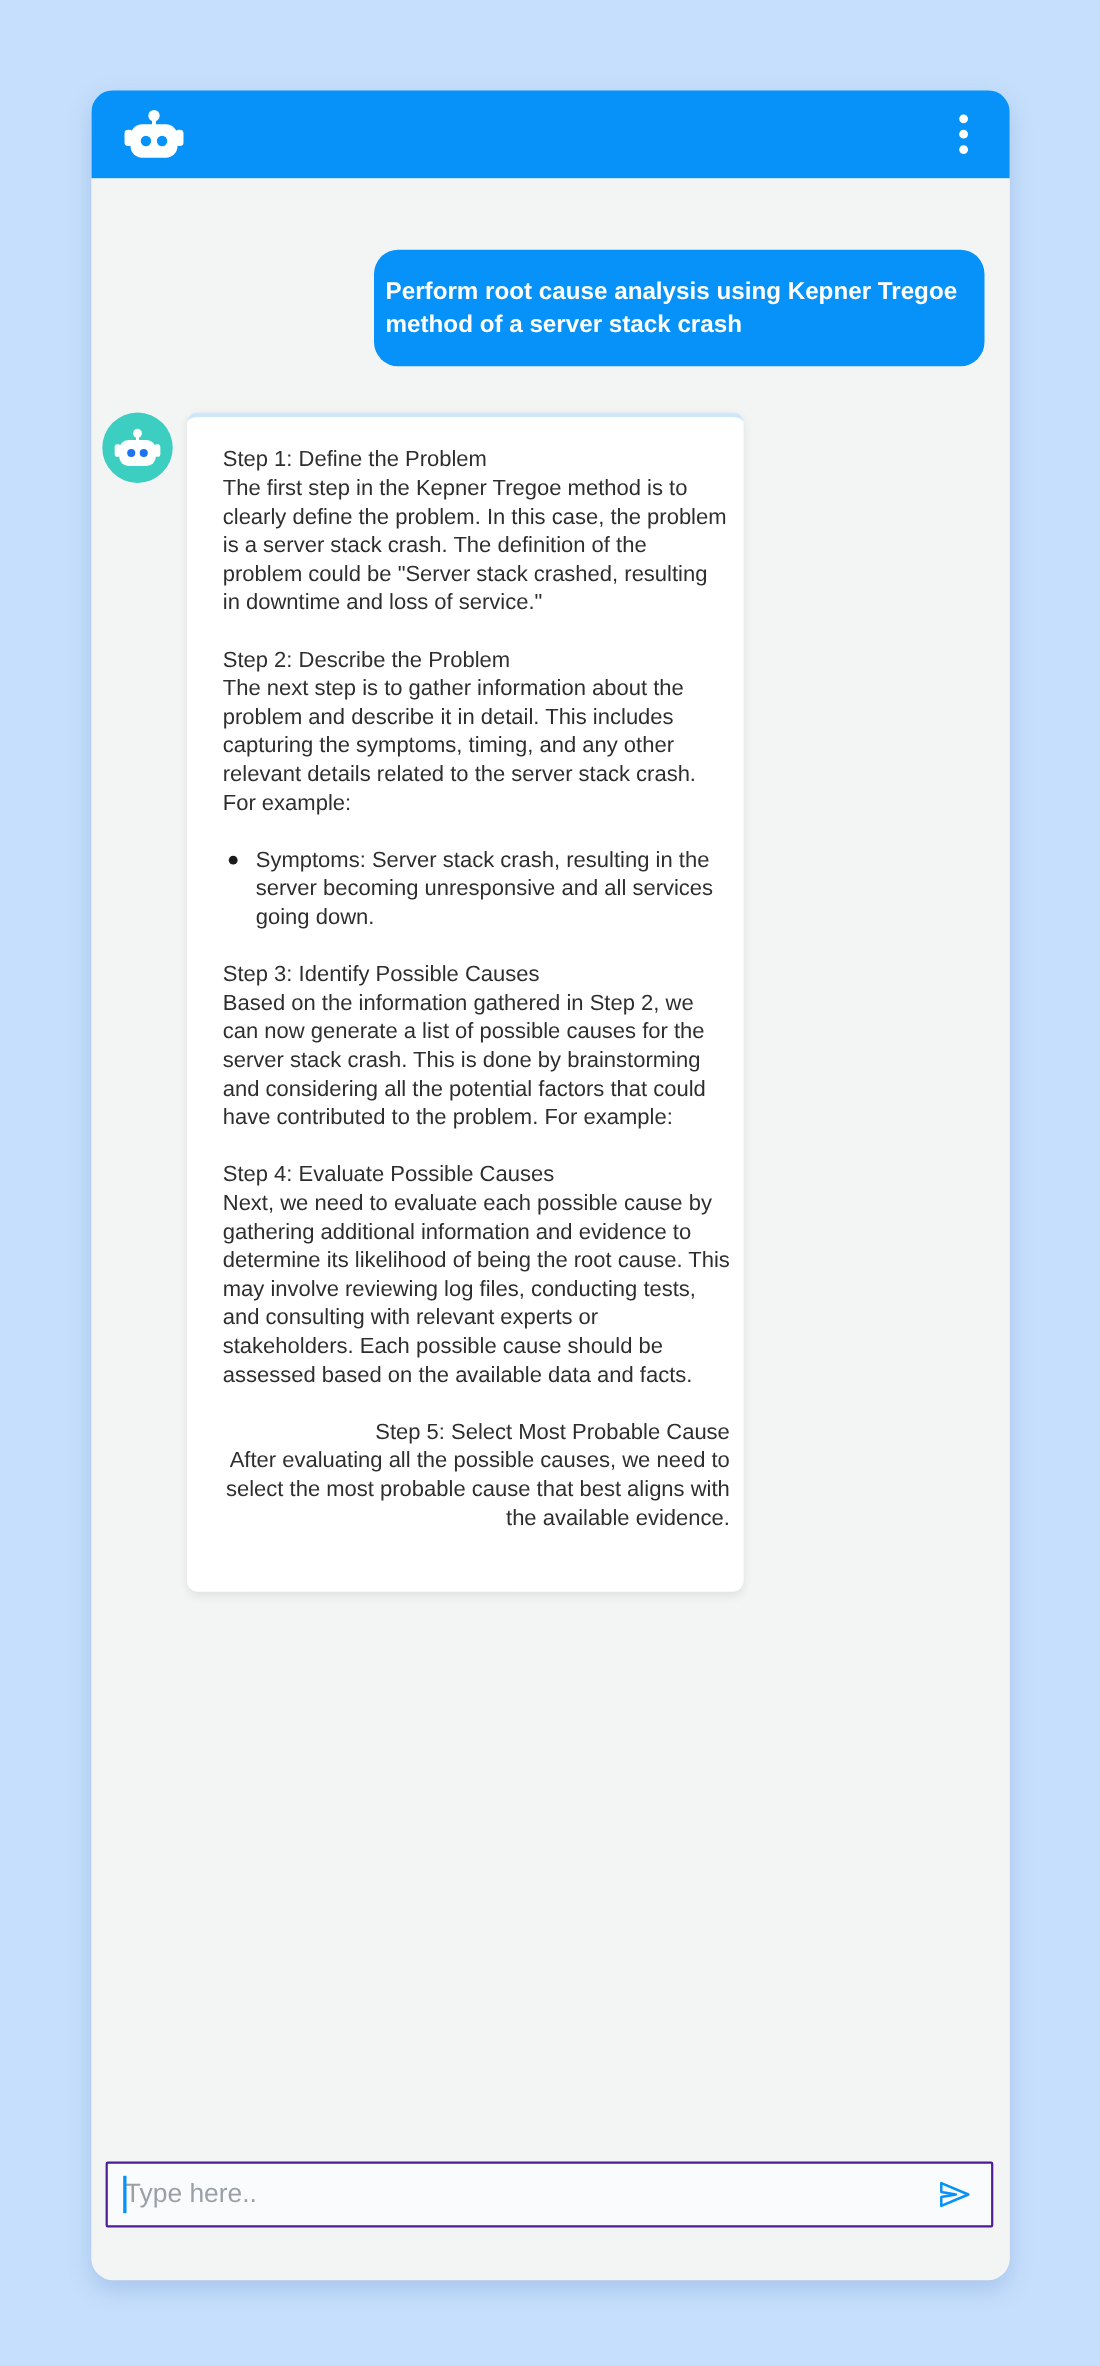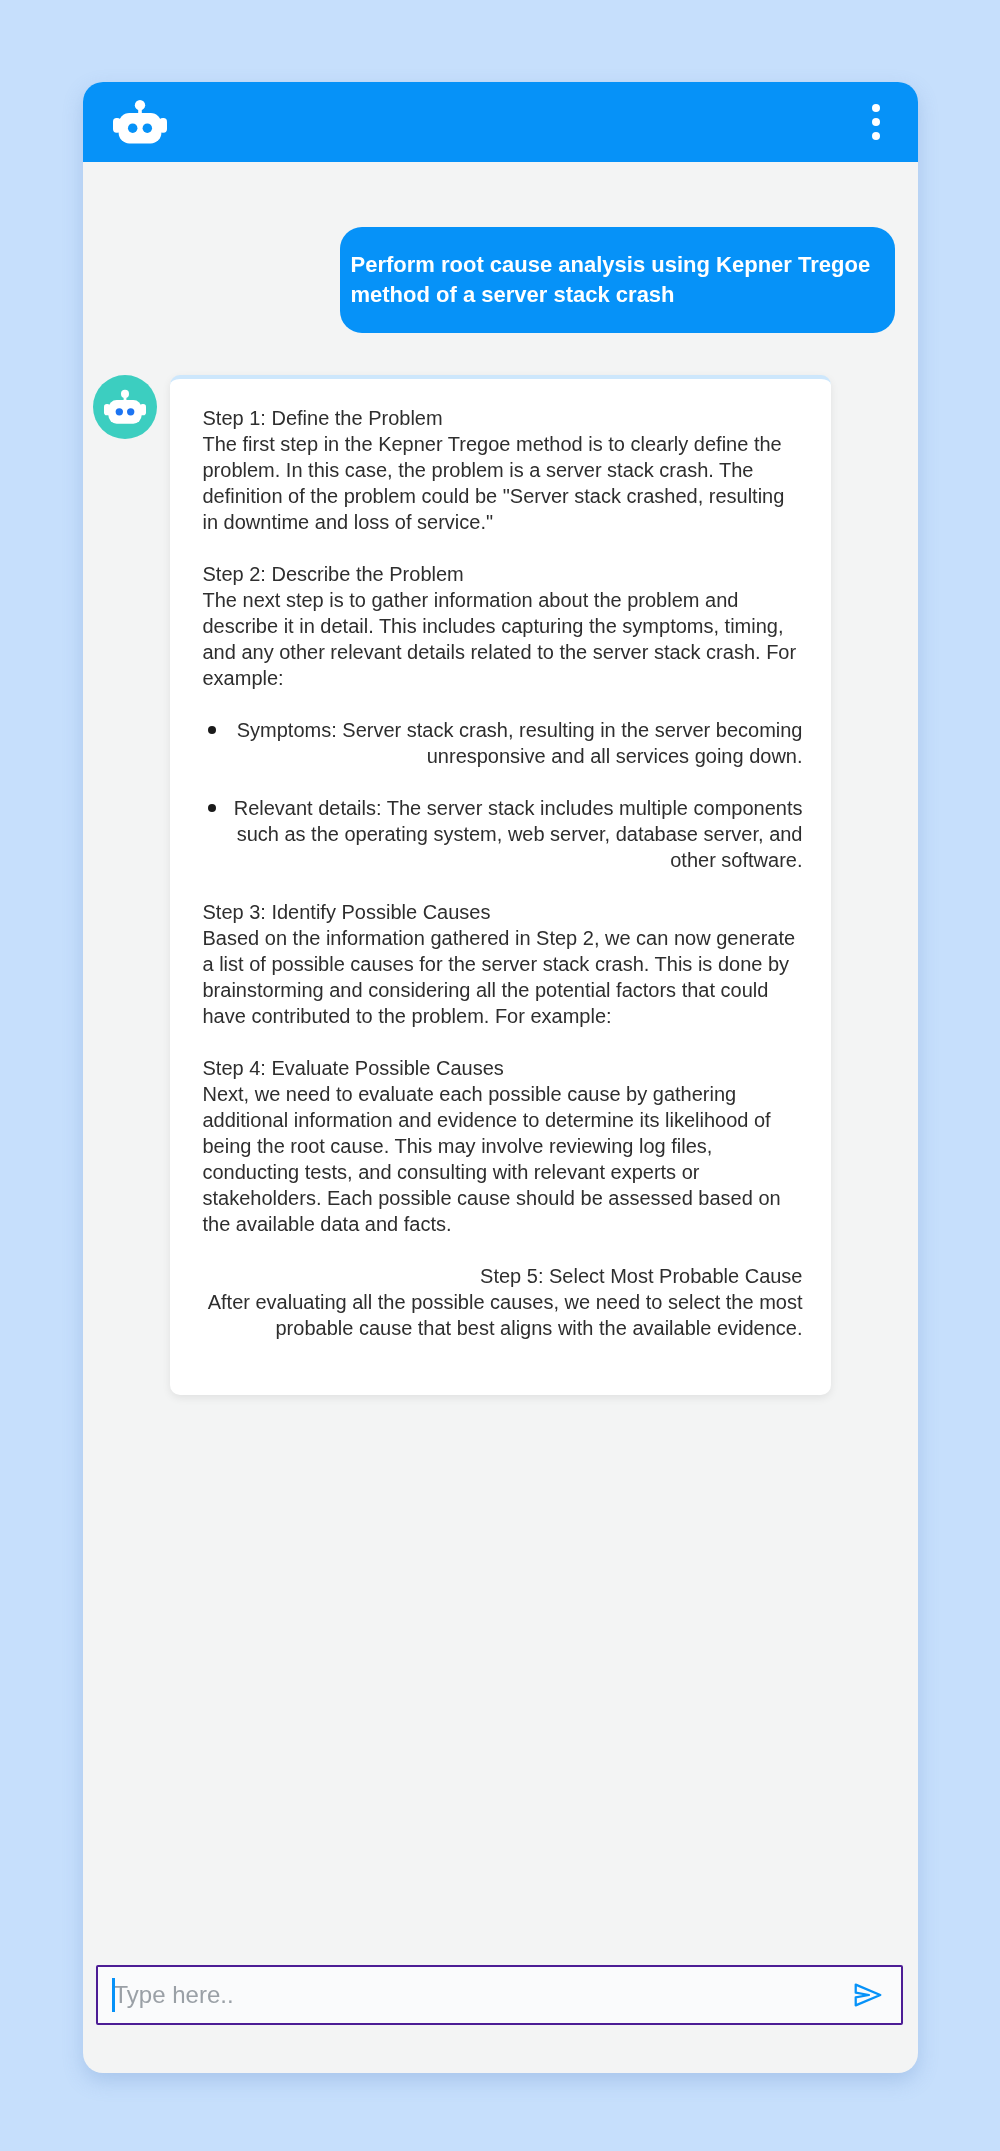--- a/index.html
+++ b/index.html
@@ -86,46 +86,45 @@
     border-radius: 50%;
     background: #3CCEC0;
     display: flex;
     align-items: center;
     justify-content: center;
   }
   .avatar svg { width: 42px; height: 36px; }
   .bot-bubble {
     box-sizing: border-box;
     margin-left: 13px;
-    width: 661px;
+    width: 506px;
     max-height: 1546px;
     overflow: hidden;
     background: #FFFFFF;
     border-top: 4px solid #CDE7FC;
     border-radius: 10px;
     box-shadow: 0 3px 9px rgba(0, 0, 0, 0.08);
-    padding: 26px 28px 28px 33px;
+    padding: 26px 12px 28px 33px;
     color: #2E2E2E;
     font-size: 20px;
     line-height: 26px;
   }
   .bot-bubble p.block {
     margin: 0 0 26px 0;
     white-space: pre-line;
   }
   .bot-bubble ul.block {
     list-style: none;
     margin: 0 0 26px 0;
     padding: 0;
   }
   .bot-bubble ul.block li {
     position: relative;
     padding-left: 30px;
     margin: 0 0 26px 0;
-    text-align: right;
   }
   .bot-bubble ul.block li:last-child { margin-bottom: 0; }
   .bot-bubble ul.block li::before {
     content: "";
     position: absolute;
     left: 5px;
     top: 9px;
     width: 8px; height: 8px;
     border-radius: 50%;
     background: #1A1A1A;
@@ -217,21 +216,20 @@
           <circle cx="30.5" cy="25.5" r="4.2" fill="#1C74F2"></circle>
         </svg>
       </div>
       <div class="bot-bubble" id="bot-blocks">
           <p class="block">Step 1: Define the Problem
 The first step in the Kepner Tregoe method is to clearly define the problem. In this case, the problem is a server stack crash. The definition of the problem could be "Server stack crashed, resulting in downtime and loss of service."</p>
           <p class="block">Step 2: Describe the Problem
 The next step is to gather information about the problem and describe it in detail. This includes capturing the symptoms, timing, and any other relevant details related to the server stack crash. For example:</p>
           <ul class="block">
             <li>Symptoms: Server stack crash, resulting in the server becoming unresponsive and all services going down.</li>
-            <li>Relevant details: The server stack includes multiple components such as the operating system, web server, database server, and other software.</li>
           </ul>
           <p class="block">Step 3: Identify Possible Causes
 Based on the information gathered in Step 2, we can now generate a list of possible causes for the server stack crash. This is done by brainstorming and considering all the potential factors that could have contributed to the problem. For example:</p>
           <p class="block">Step 4: Evaluate Possible Causes
 Next, we need to evaluate each possible cause by gathering additional information and evidence to determine its likelihood of being the root cause. This may involve reviewing log files, conducting tests, and consulting with relevant experts or stakeholders. Each possible cause should be assessed based on the available data and facts.</p>
           <p class="block">Step 5: Select Most Probable Cause
 After evaluating all the possible causes, we need to select the most probable cause that best aligns with the available evidence.</p>
         </div>
     </div>
 

